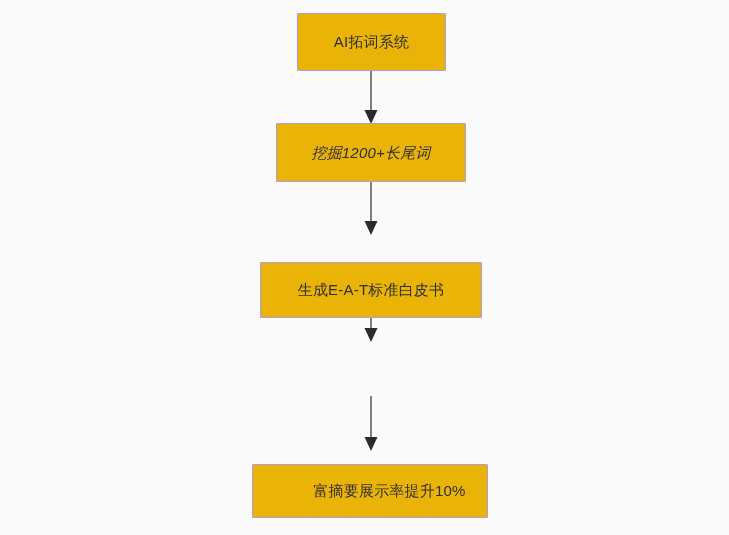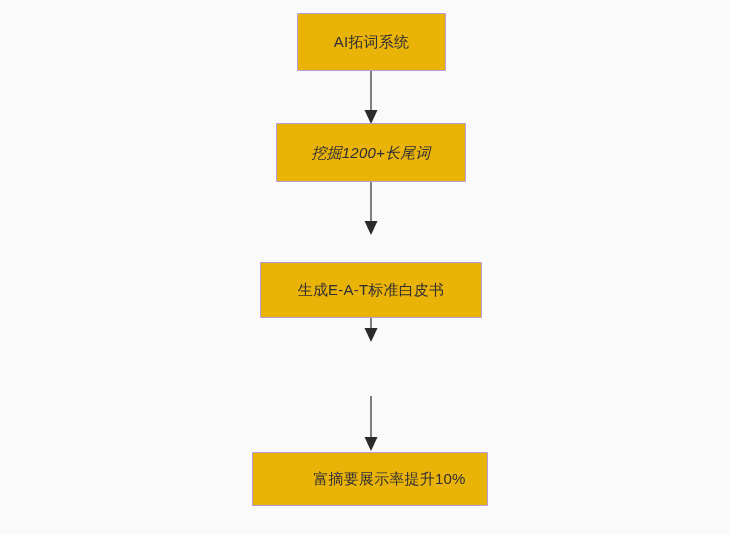--- a/index.html
+++ b/index.html
@@ -79,17 +79,17 @@
 
   <div class="node" style="left:276px; top:123px; width:190px; height:59px;font-style:italic;">
     <span>挖掘1200+长尾词</span>
   </div>
 
   <div class="node" style="left:260px; top:233px; width:222px; height:56px;margin-top:29px;">
     <span>生成E-A-T标准白皮书</span>
   </div>
 
 
-  <div class="node" style="left:252px; top:452px; width:236px; height:54px;padding-left:39px;">
+  <div class="node" style="left:252px; top:464px; width:236px; height:54px;padding-left:39px;">
     <span>富摘要展示率提升10%</span>
   </div>
 
 </div>
 
 </body></html>

